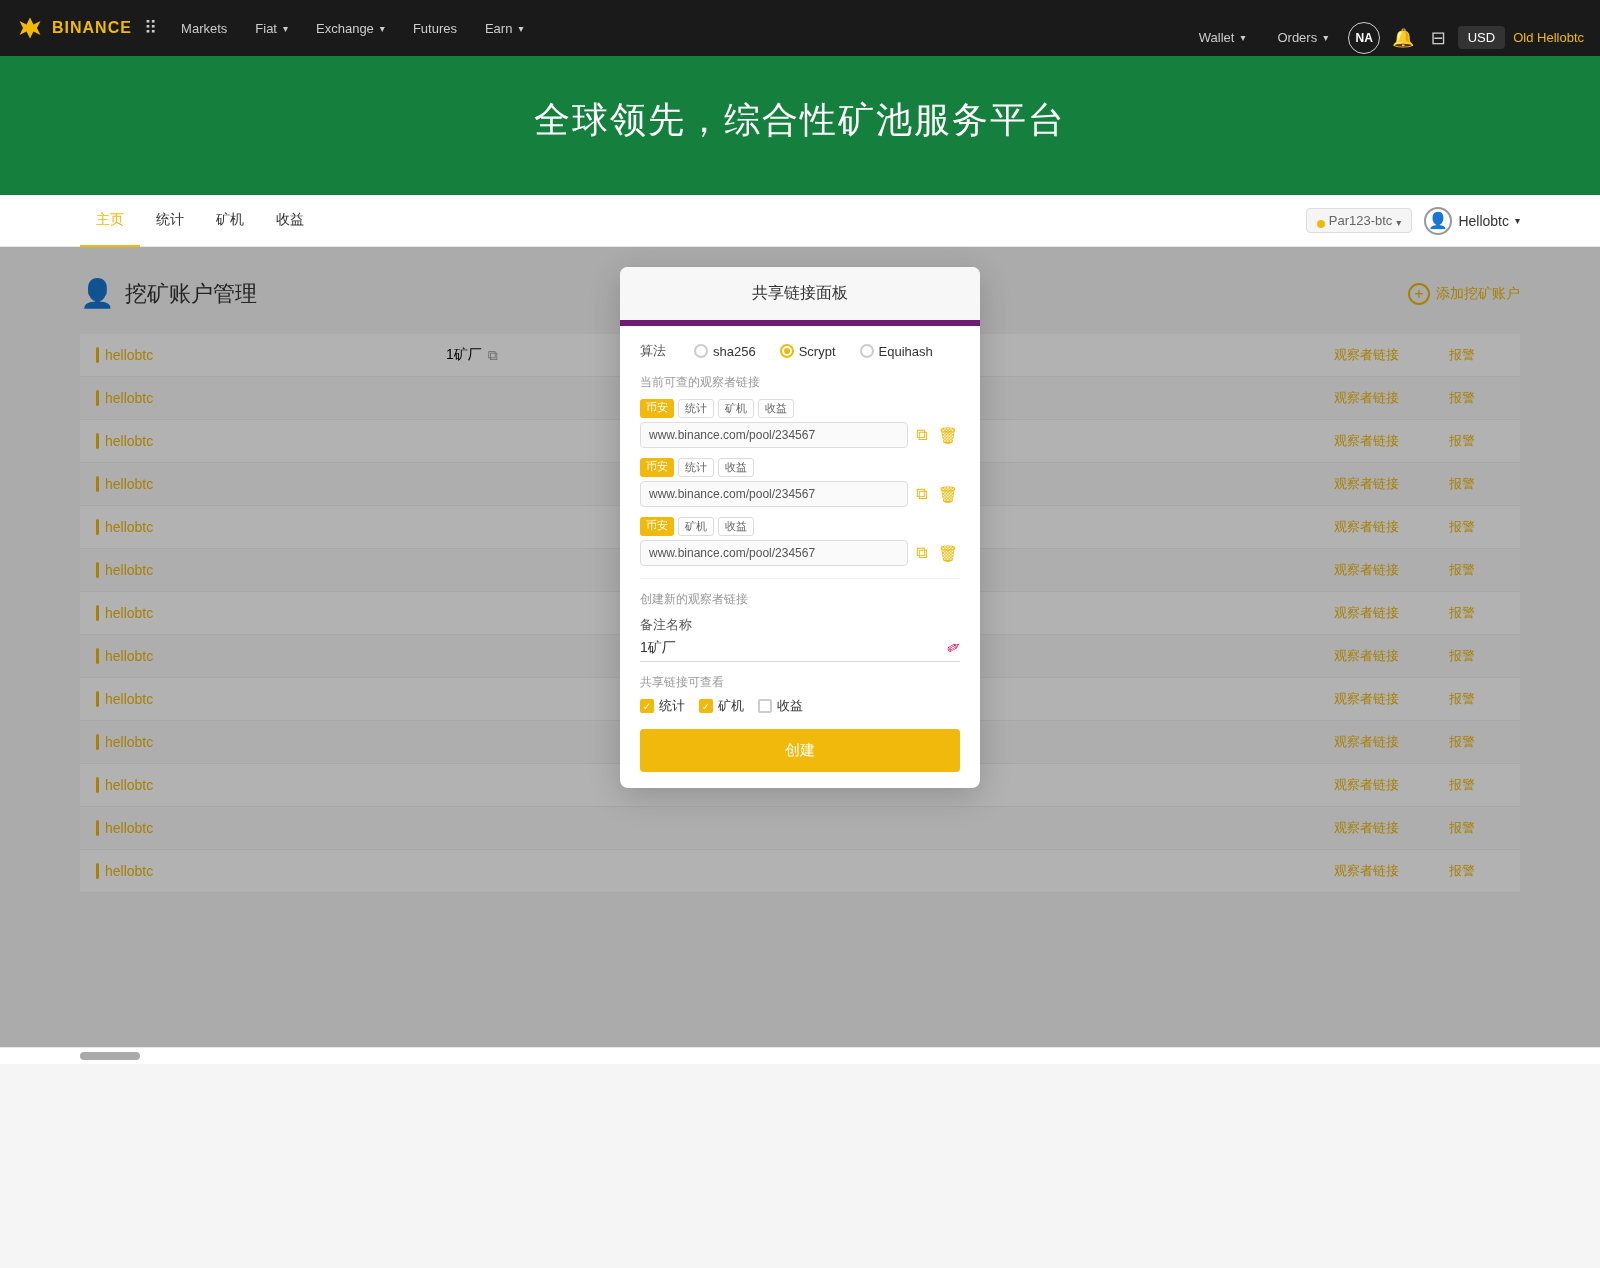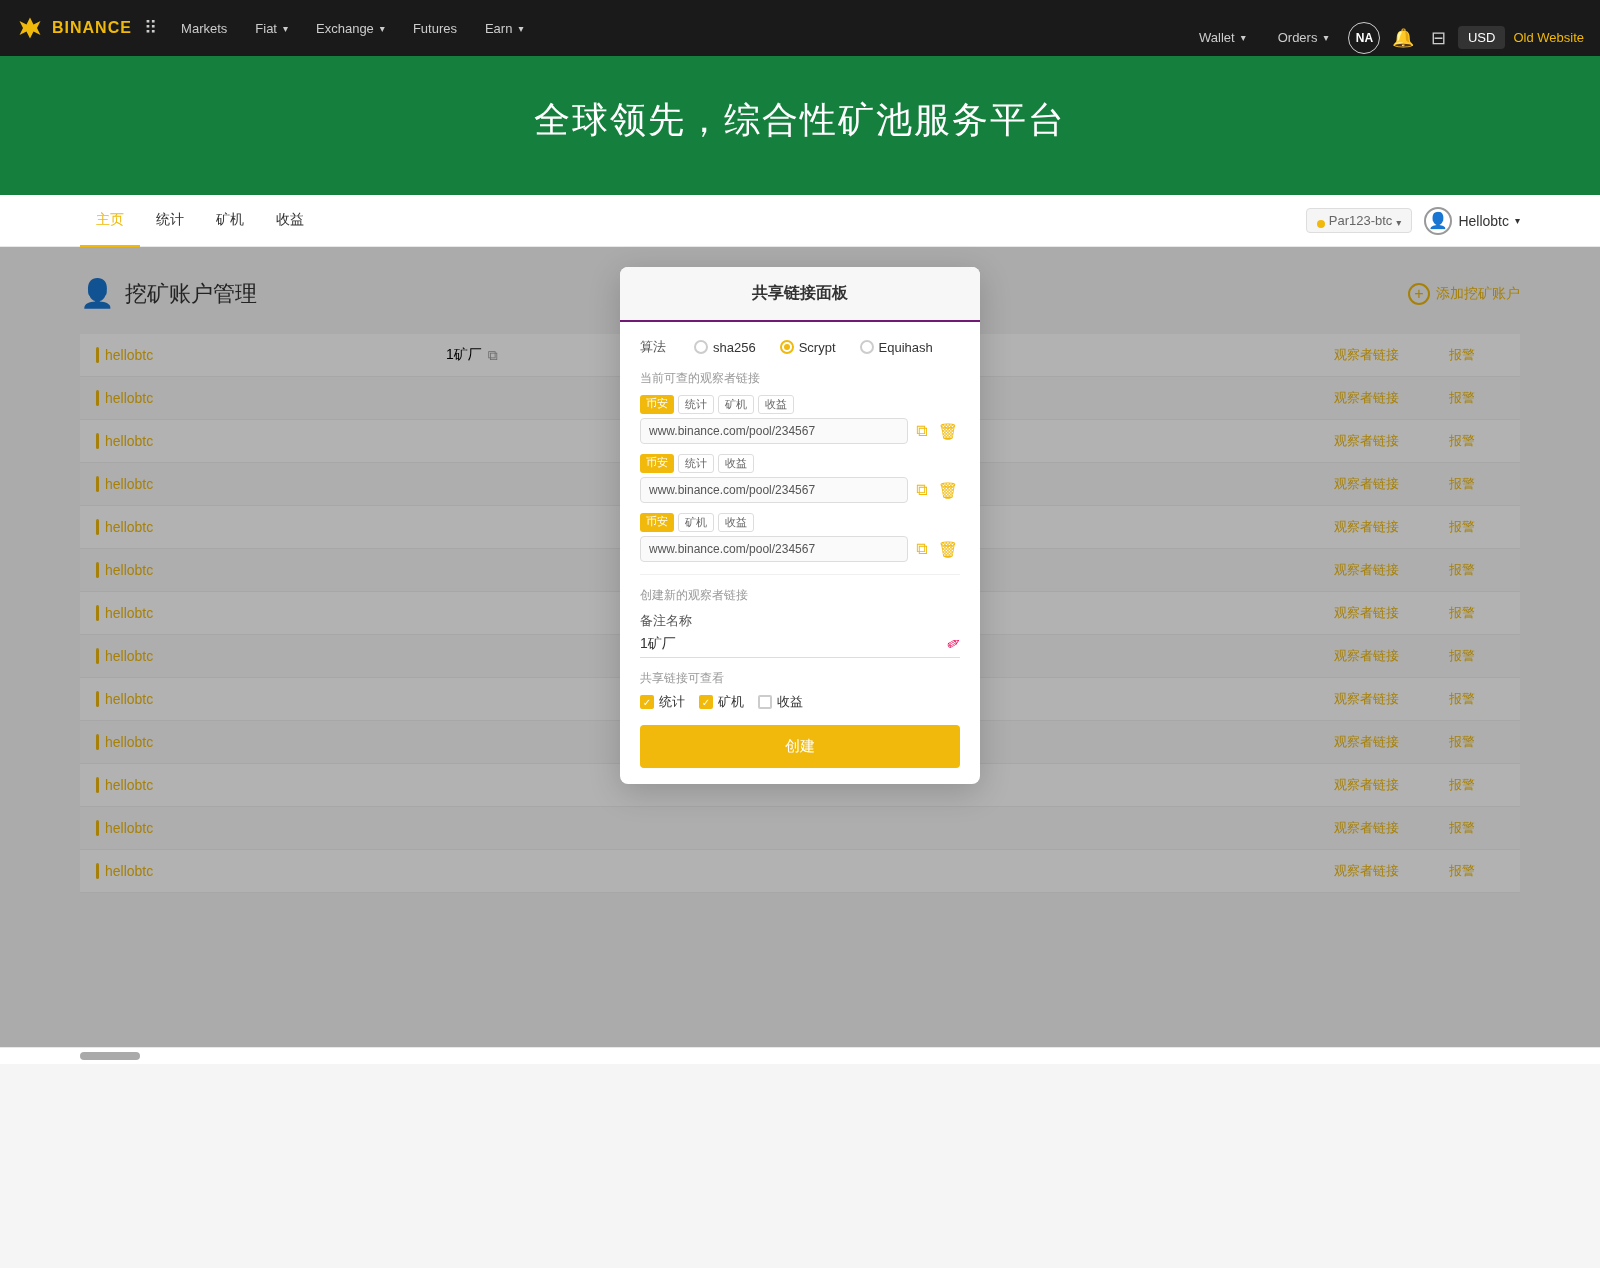--- a/index.html
+++ b/index.html
@@ -269,23 +269,23 @@
       width: 360px;
       padding: 0 0 0 0;
       box-shadow: 0 8px 32px rgba(0,0,0,0.18);
       overflow: hidden;
     }
     .modal-header {
       background: #f7f7f7;
       text-align: center;
       padding: 16px;
       font-size: 16px;
-      font-weight: 700;
+      font-weight: 400;
       color: #333;
-      border-bottom: 2px solid #701a75;
+      border-bottom: 6px solid #701a75;
     }
     .modal-body {
       padding: 16px 20px;
     }
     .modal-section {
       margin-bottom: 14px;
     }
     .radio-option {
       display: flex;
       align-items: center;
@@ -477,21 +477,21 @@
       <span class="chevron">▾</span>
     </div>
     <div class="nav-item">
       <span>Orders</span>
       <span class="chevron">▾</span>
     </div>
     <div class="nav-avatar">NA</div>
     <span class="nav-icon-btn">🔔</span>
     <span class="nav-icon-btn">⊟</span>
     <button class="usd-btn">USD</button>
-    <span class="old-website">Old Website</span>
+    <span class="old-website">Old Hellobtc</span>
   </div>
 </nav>
 
 <div class="hero">
   <h1>全球领先，综合性矿池服务平台</h1>
 </div>
 
 <div class="secondary-nav">
   <div class="sec-nav-item active">主页</div>
   <div class="sec-nav-item">统计</div>

